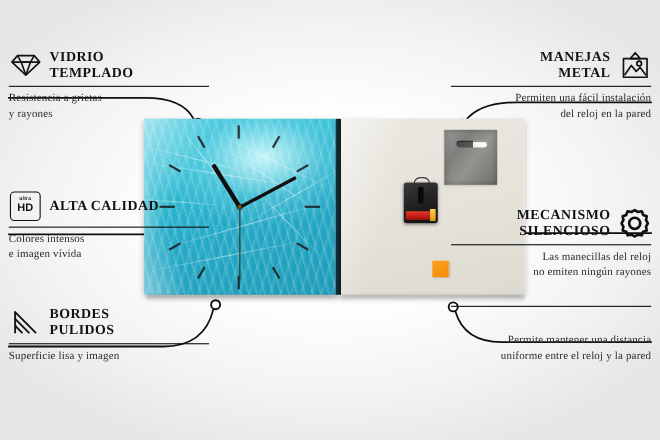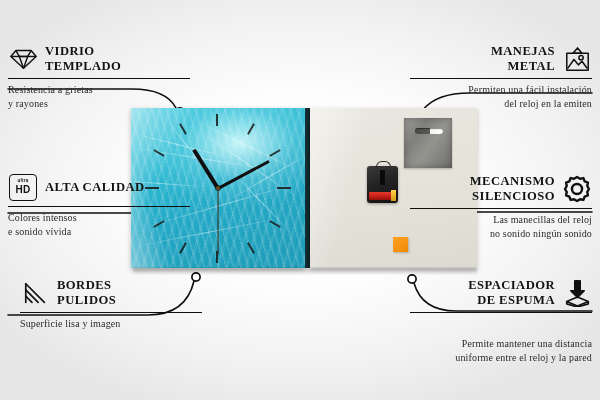--- a/index.html
+++ b/index.html
@@ -346,24 +346,24 @@
           <span class="ultra">ultra</span>
           <span class="hd">HD</span>
         </div>
       </div>
       <div class="feature-title">
         <div>ALTA CALIDAD</div>
       </div>
     </div>
     <div class="rule"></div>
     <div class="feature-desc" style="white-space:pre-line;">Colores intensos
-e sonido vívida</div>
-  </div>
-
-  <div class="feature left" style="left:20px; top:276px;">
+e imagen vívida</div>
+  </div>
+
+  <div class="feature left" style="left:8px; top:276px;">
     <div class="feature-head">
       <div class="feature-icon">
         <svg viewBox="0 0 28 26" width="25" height="23" fill="none" stroke="#111" stroke-width="1.9" stroke-linecap="round">
           <path d="M3 2 L24 23"></path>
           <path d="M3 9 L17 23"></path>
           <path d="M3 16 L10 23"></path>
           <path d="M3 2 L3 23"></path>
         </svg>
       </div>
       <div class="feature-title">
@@ -385,58 +385,45 @@
           <circle cx="19" cy="12" r="2.4"></circle>
         </svg>
       </div>
       <div class="feature-title">
         <div>MANEJAS</div>
         <div>METAL</div>
       </div>
     </div>
     <div class="rule"></div>
     <div class="feature-desc" style="white-space:pre-line;">Permiten una fácil instalación
-del reloj en la emiten</div>
-  </div>
-
-  <div class="feature right" style="left:410px; top:172px;">
+del reloj en la pared</div>
+  </div>
+
+  <div class="feature right" style="left:410px; top:186px;">
     <div class="feature-head">
       <div class="feature-icon">
         <svg viewBox="0 0 30 30" width="28" height="28" fill="none" stroke="#111" stroke-width="2.6" stroke-linejoin="round">
           <path d="M15 2.2
                    L18.2 4.0 L21.9 3.3 L23.2 6.8 L26.7 8.1 L26.0 11.8
                    L27.8 15.0 L26.0 18.2 L26.7 21.9 L23.2 23.2 L21.9 26.7
                    L18.2 26.0 L15 27.8 L11.8 26.0 L8.1 26.7 L6.8 23.2
                    L3.3 21.9 L4.0 18.2 L2.2 15.0 L4.0 11.8 L3.3 8.1
                    L6.8 6.8 L8.1 3.3 L11.8 4.0 Z"></path>
           <circle cx="15" cy="15" r="5.4"></circle>
         </svg>
       </div>
       <div class="feature-title">
         <div>MECANISMO</div>
         <div>SILENCIOSO</div>
       </div>
     </div>
     <div class="rule"></div>
     <div class="feature-desc" style="white-space:pre-line;">Las manecillas del reloj
-no sonido ningún sonido</div>
+no emiten ningún rayones</div>
   </div>
 
   <div class="feature right" style="left:410px; top:276px;">
-    <div class="feature-head">
-      <div class="feature-icon">
-        <svg viewBox="0 0 30 30" width="27" height="27" fill="none" stroke="#111" stroke-width="1.8" stroke-linejoin="round">
-          <path d="M12 1 H18 V12 H22.5 L15 19.5 L7.5 12 H12 Z" fill="#111"></path>
-          <path d="M15 19 L27 24 L15 29 L3 24 Z"></path>
-          <path d="M3 24 L3 26.5 L15 30 L27 26.5 L27 24"></path>
-        </svg>
-      </div>
-      <div class="feature-title">
-        <div>ESPACIADOR</div>
-        <div>DE ESPUMA</div>
-      </div>
-    </div>
     <div class="rule"></div>
     <div class="feature-desc" style="white-space:pre-line;margin-top:24px;">Permite mantener una distancia
 uniforme entre el reloj y la pared</div>
   </div>
 
 </div>
 
 </body></html>

